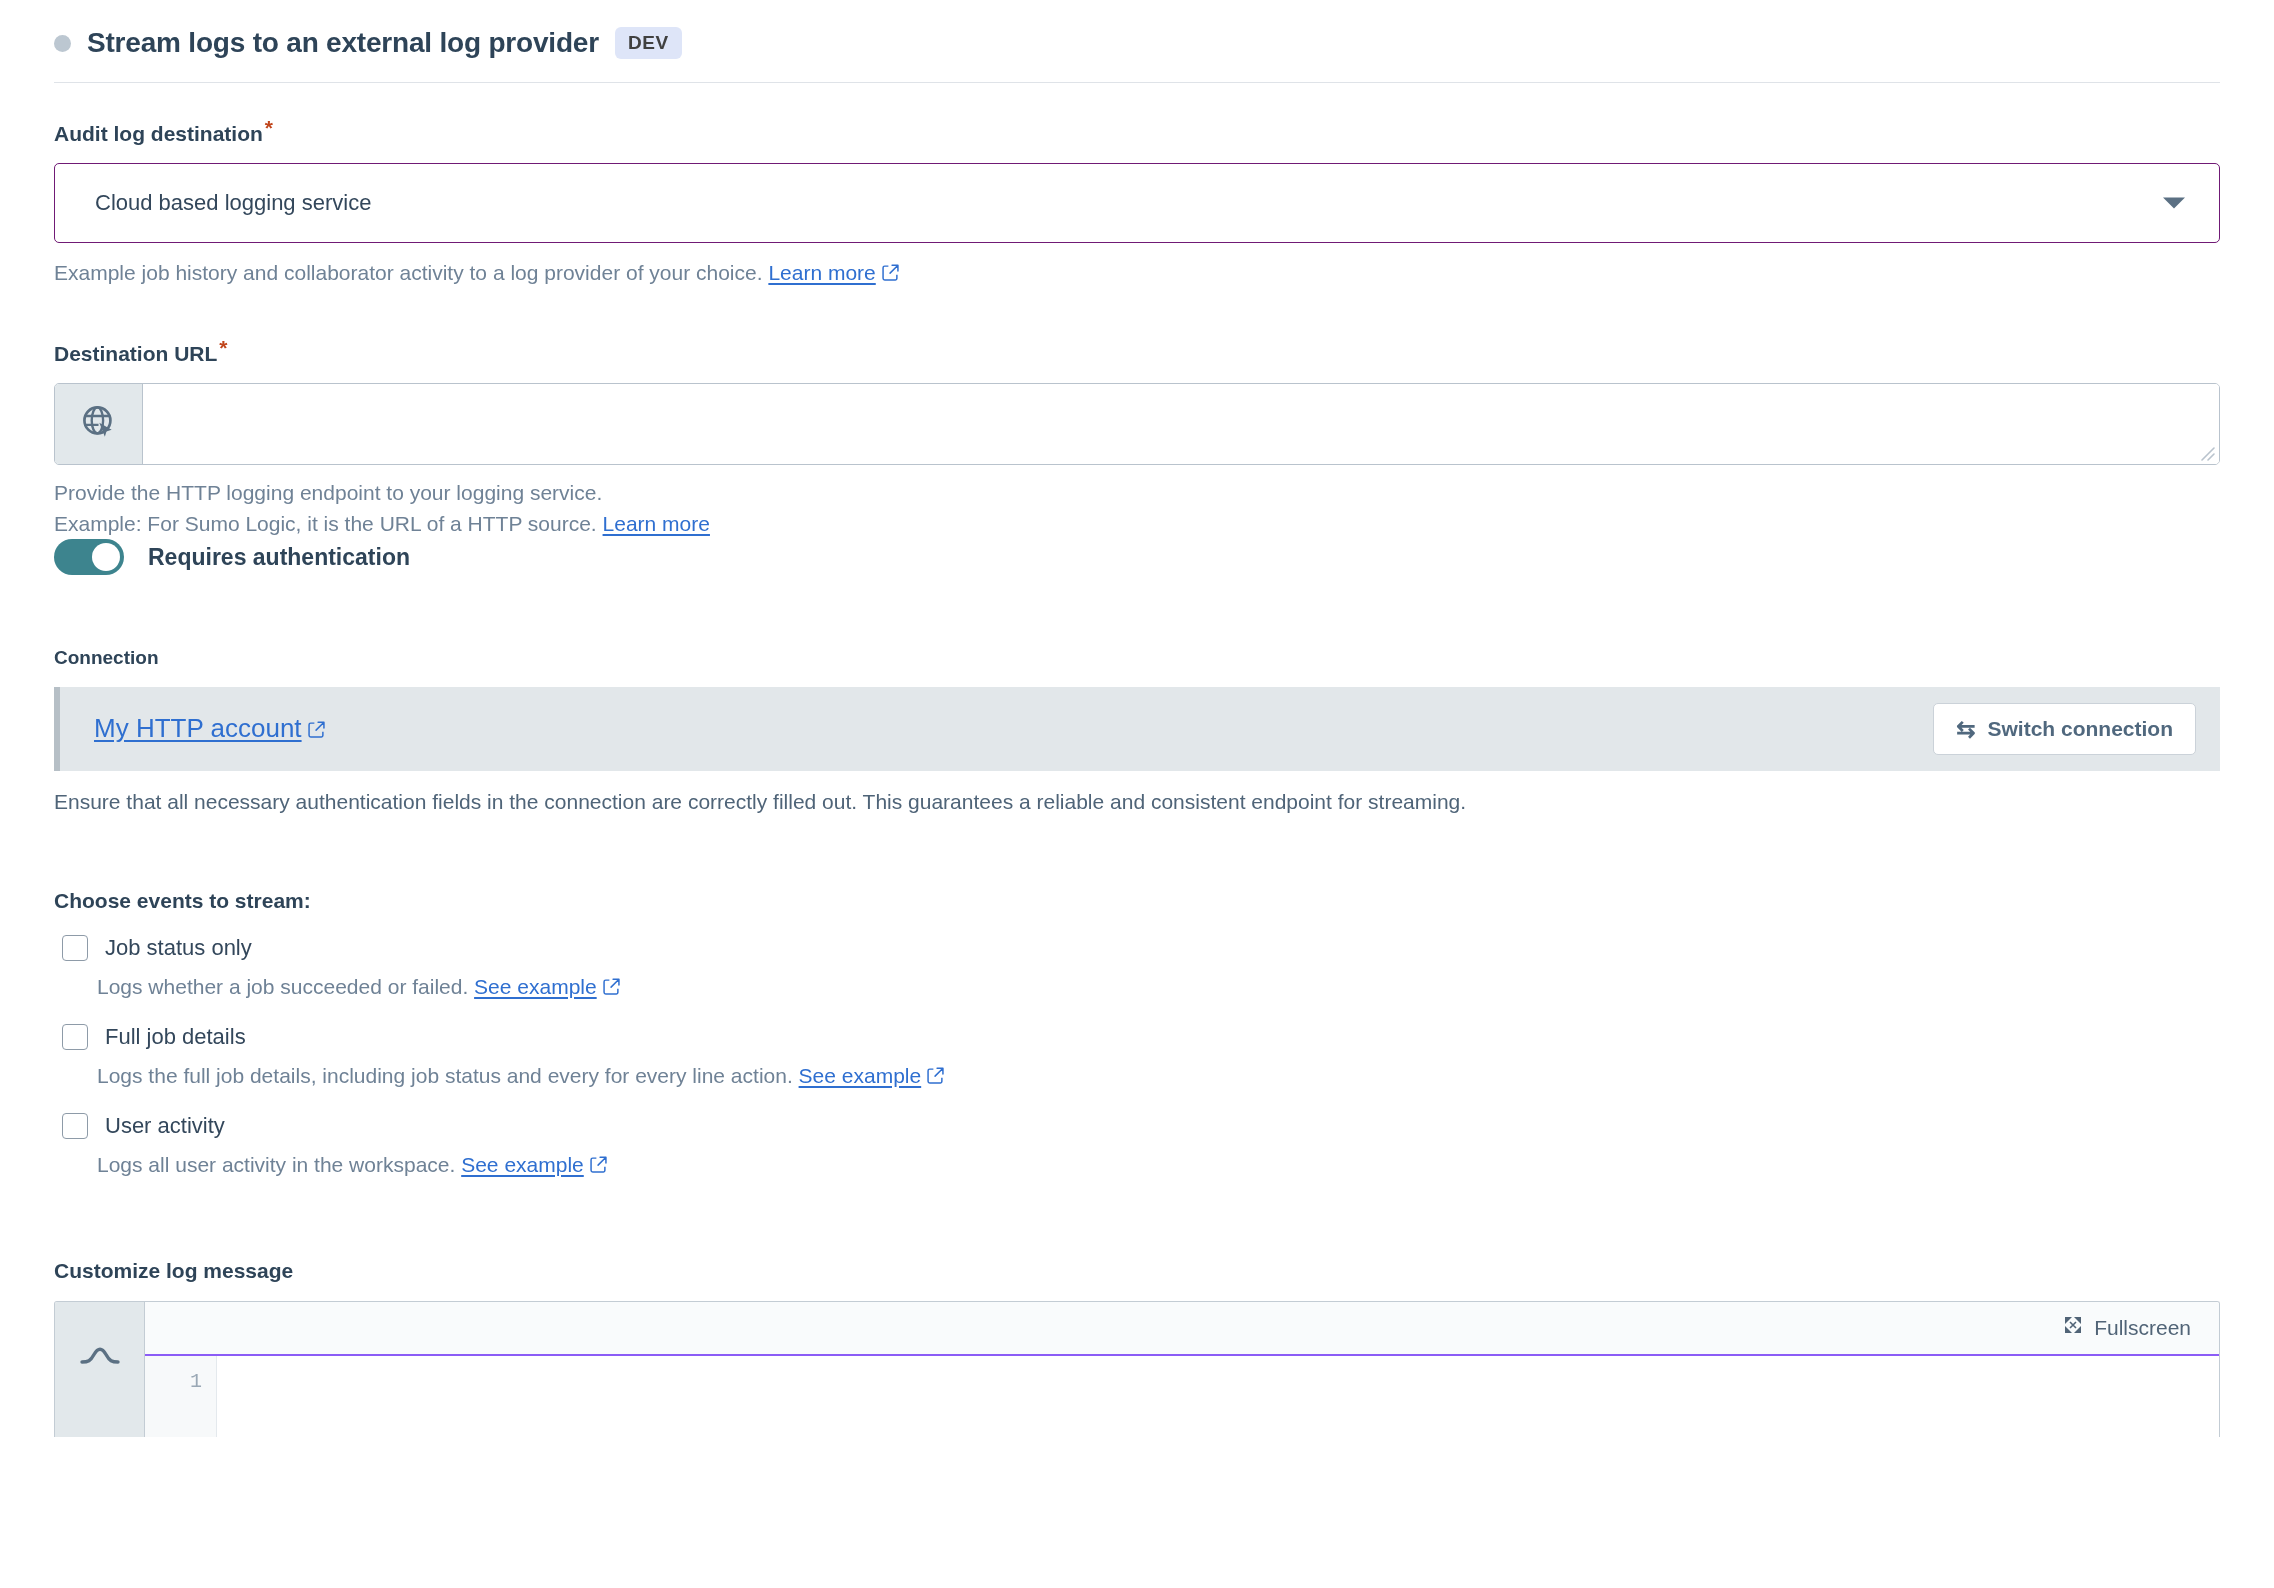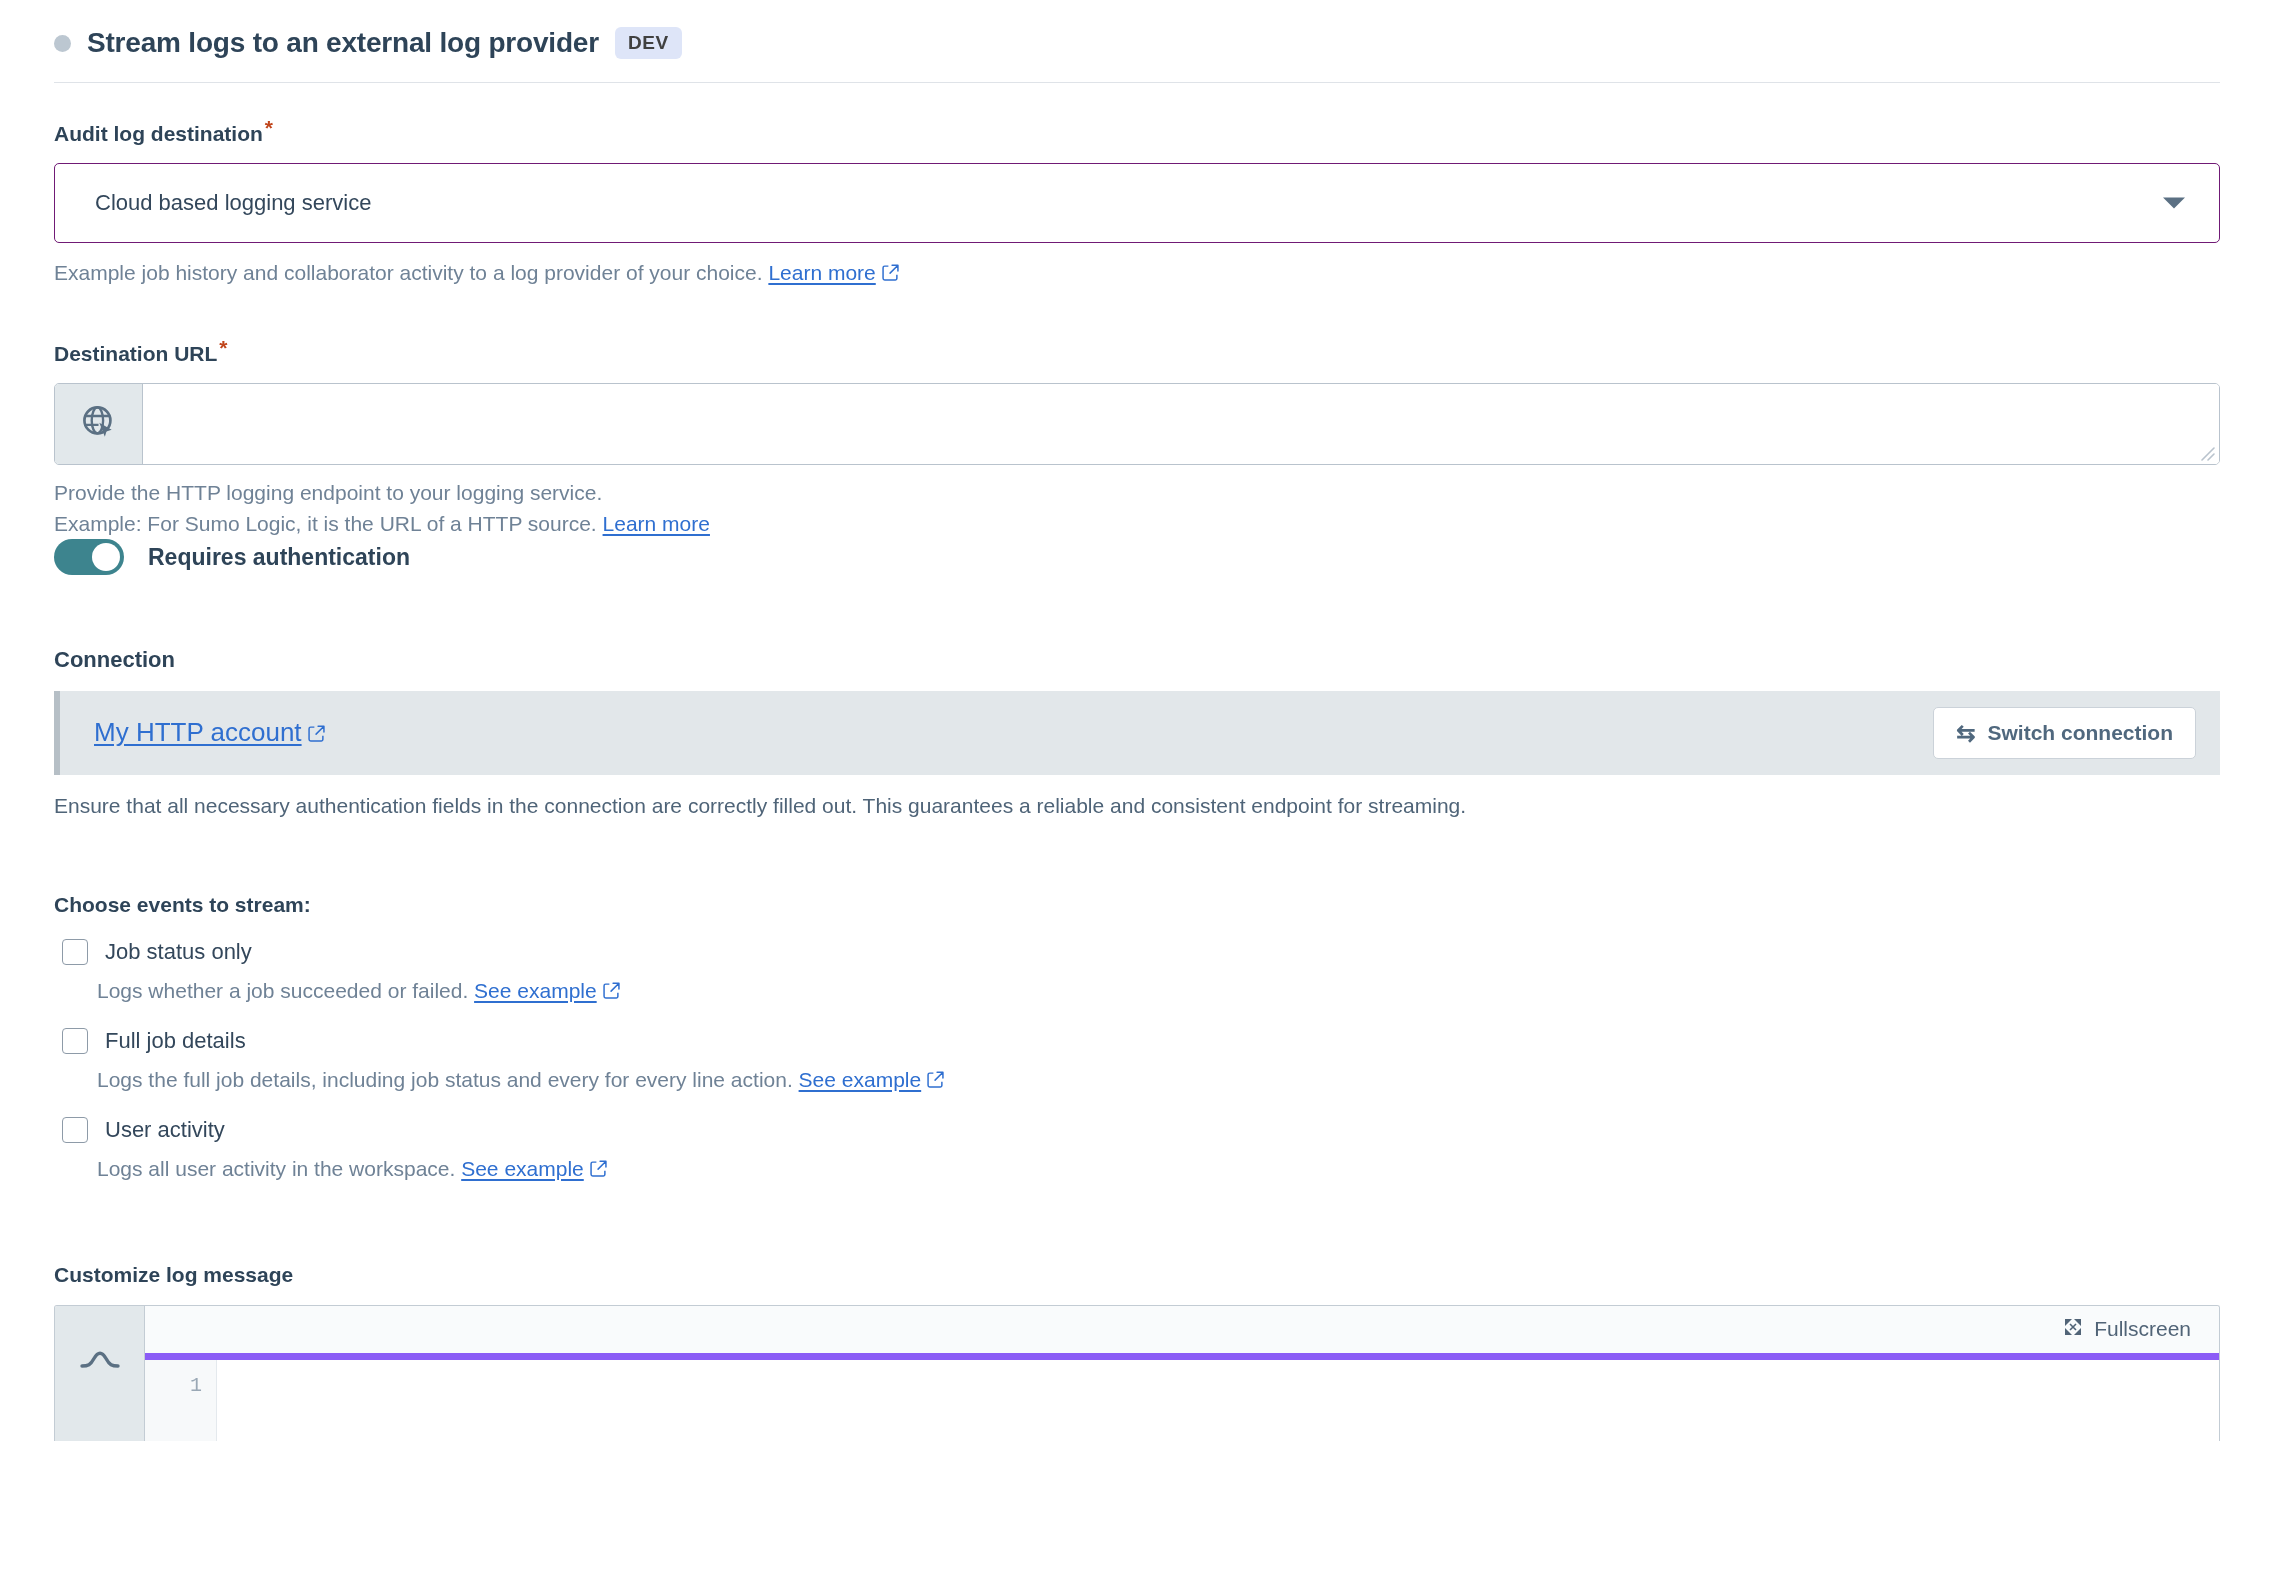--- a/index.html
+++ b/index.html
@@ -200,21 +200,21 @@
     background: #ffffff;
   }
   .toggle-label {
     font-size: 23px;
     font-weight: bold;
     color: #2e4458;
   }
 
   
   .block-label {
-    font-size: 22px;
+    font-size: 19px;
     font-weight: bold;
     color: #2e4458;
     margin-top: 72px;
     display: block;
   }
   .connection-panel {
     margin-top: 18px;
     background: #e2e7ea;
     border-left: 6px solid #b6bfc6;
     height: 84px;
@@ -318,21 +318,21 @@
   }
   .editor-main {
     flex: 1 1 auto;
     display: flex;
     flex-direction: column;
     min-width: 0;
   }
   .editor-toolbar {
     height: 54px;
     background: #f9fbfc;
-    border-bottom: 7px solid #8b5cf6;
+    border-bottom: 2px solid #8b5cf6;
     display: flex;
     align-items: center;
     justify-content: flex-end;
     padding-right: 22px;
   }
   .fullscreen-btn {
     display: inline-flex;
     align-items: center;
     gap: 11px;
     font-size: 21px;

